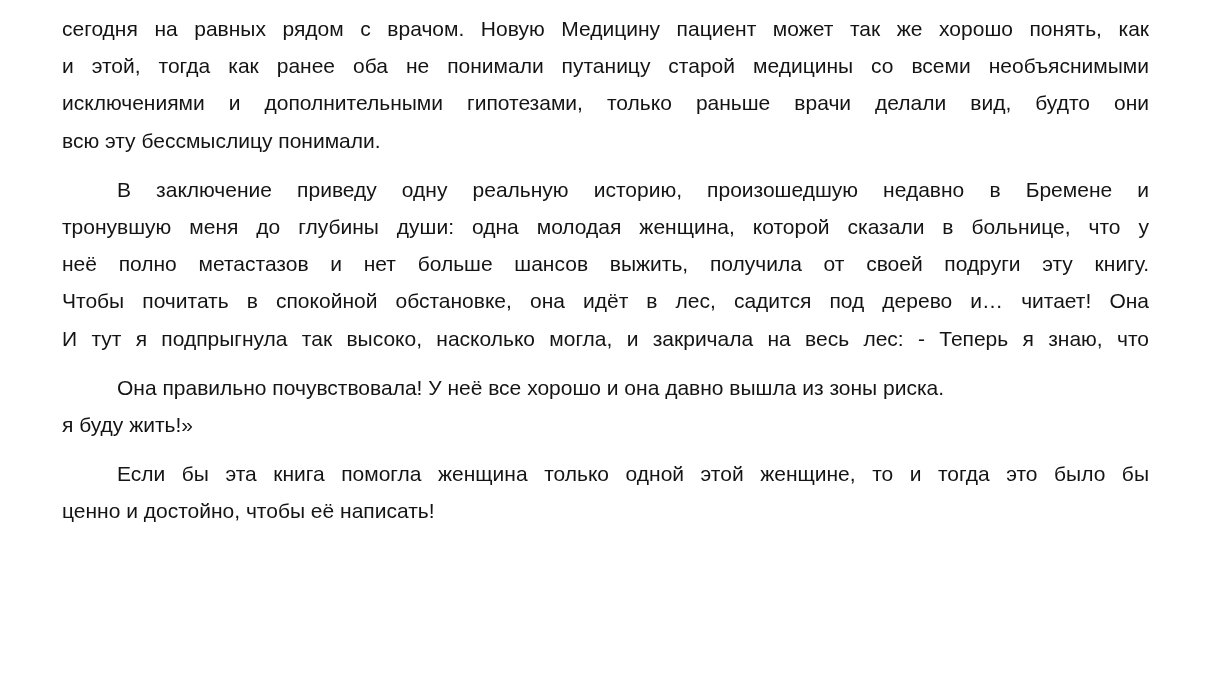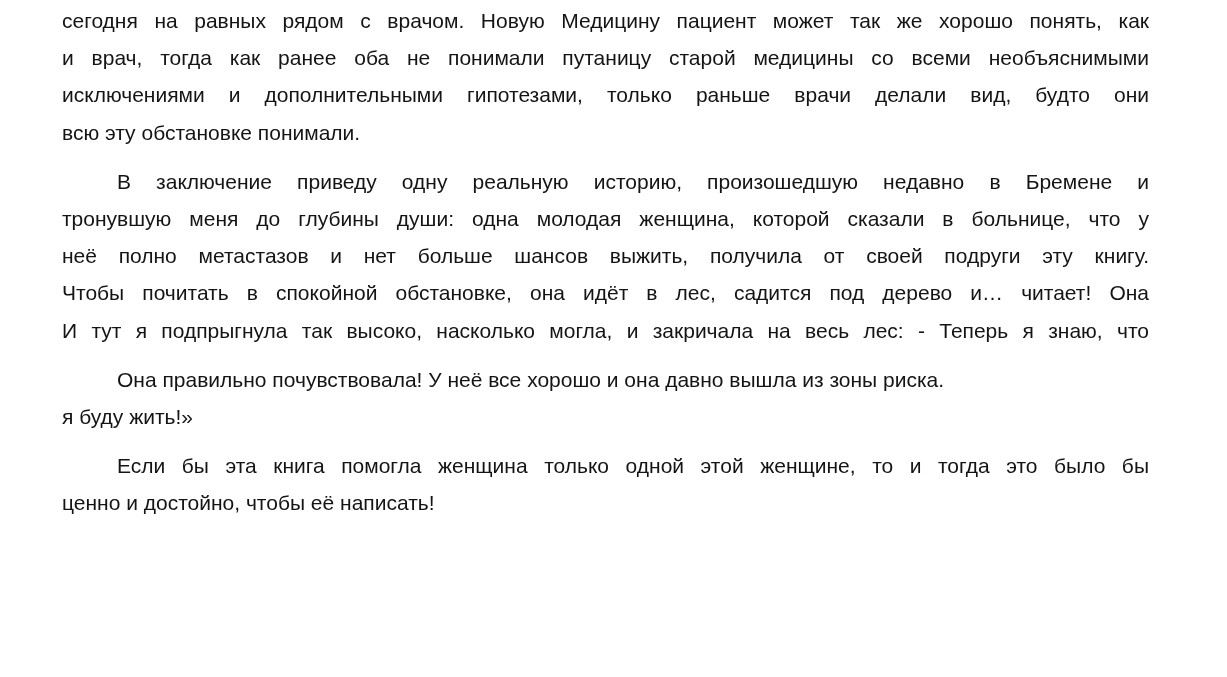--- a/index.html
+++ b/index.html
@@ -9,21 +9,21 @@
   }
   .page {
     position: relative;
     width: 1227px;
     height: 543px;
     box-sizing: border-box;
     background: #ffffff;
     color: #141414;
     font-family: "Liberation Sans", "DejaVu Sans", sans-serif;
     font-size: 21px;
-    padding: 2px 78px 0 62px;
+    padding: 10px 78px 0 62px;
     overflow: hidden;
   }
   .line {
     line-height: 37.2px;
     height: 37.2px;
     overflow: hidden;
     text-align: justify;
     text-align-last: justify;
     white-space: normal;
   }
@@ -41,23 +41,23 @@
     height: 37.2px;
     text-align: left;
     text-align-last: right;
   }
 </style>
 </head>
 <body>
 
 <div class="page">
   <div class="line">сегодня на равных рядом с врачом. Новую Медицину пациент может так же хорошо понять, как</div>
-  <div class="line">и врач, тогда как ранее оба не понимали путаницу старой медицины со всеми необъяснимыми</div>
+  <div class="line">и этой, тогда как ранее оба не понимали путаницу старой медицины со всеми необъяснимыми</div>
   <div class="line">исключениями и дополнительными гипотезами, только раньше врачи делали вид, будто они</div>
-  <div class="line left">всю эту обстановке понимали.</div>
+  <div class="line left">всю эту бессмыслицу понимали.</div>
   <div class="line indent">В заключение приведу одну реальную историю, произошедшую недавно в Бремене и</div>
   <div class="line">тронувшую меня до глубины души: одна молодая женщина, которой сказали в больнице, что у</div>
   <div class="line">неё полно метастазов и нет больше шансов выжить, получила от своей подруги эту книгу.</div>
   <div class="line">Чтобы почитать в спокойной обстановке, она идёт в лес, садится под дерево и… читает! Она</div>
   <div class="line">И тут я подпрыгнула так высоко, насколько могла, и закричала на весь лес: - Теперь я знаю, что</div>
   <div class="line left indent">Она правильно почувствовала! У неё все хорошо и она давно вышла из зоны риска.</div>
   <div class="line left">я буду жить!»</div>
   <div class="line indent">Если бы эта книга помогла женщина только одной этой женщине, то и тогда это было бы</div>
   <div class="line left">ценно и достойно, чтобы её написать!</div>
   <div class="signature">Ваш доктор Рике Геерд Хамер</div>

